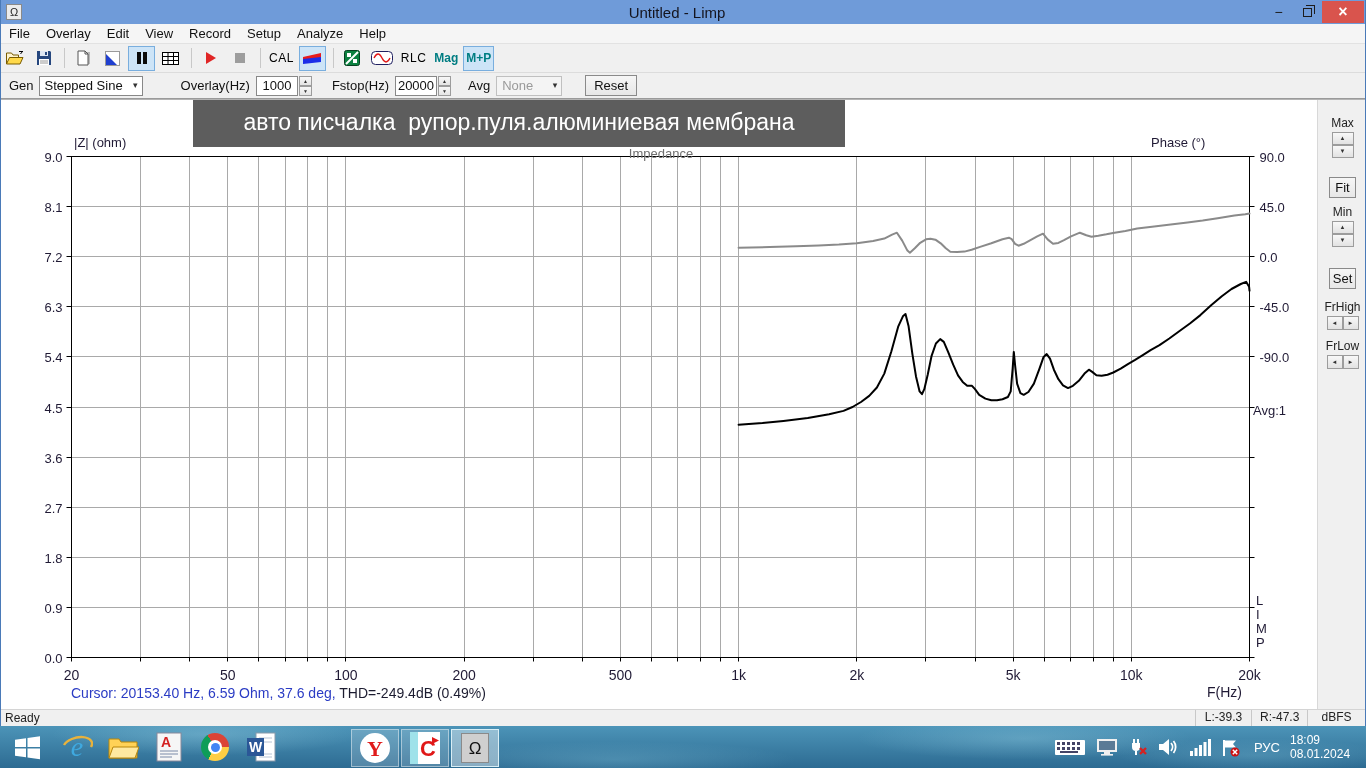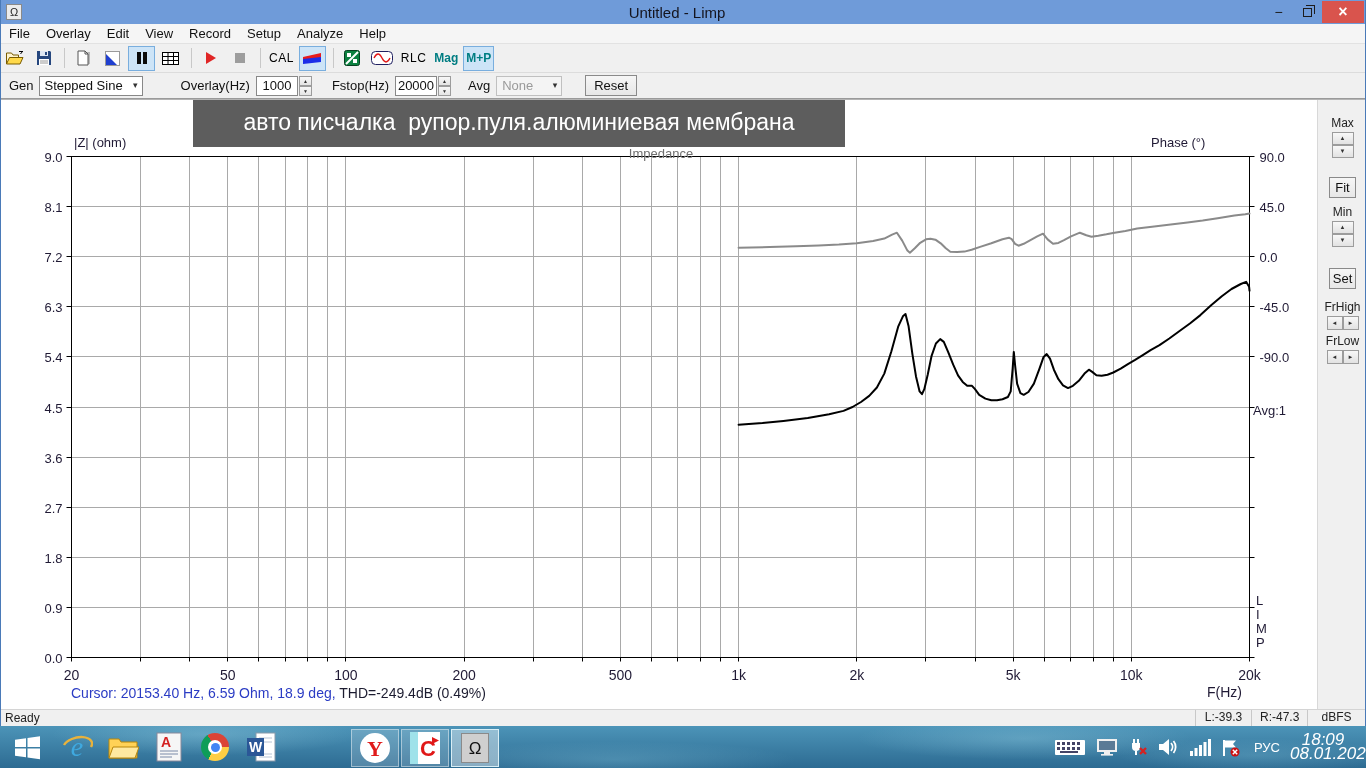--- a/index.html
+++ b/index.html
@@ -97,21 +97,21 @@
      display:flex; align-items:center; }
   .start-btn { width:54px; height:42px; display:flex; align-items:center; justify-content:center; }
   .task-icon { width:46px; height:42px; display:flex; align-items:center; justify-content:center; }
   .task-box { width:48px; height:38px; margin:2px 1px 0 1px; display:flex; align-items:center; justify-content:center;
        background:rgba(255,255,255,0.18); border:1px solid rgba(255,255,255,0.45); }
   .task-box.active { background:rgba(255,255,255,0.42); border:1px solid #d9eef5; }
   .task-gap { width:66px; }
   .tray { margin-left:auto; display:flex; align-items:center; height:42px; }
   .tray-icon { margin:0 5px; display:flex; align-items:center; }
   .tray-lang { color:#fff; font-size:13px; margin:0 10px 0 8px; }
-  .tray-clock { color:#fff; font-size:17px; line-height:14px; text-align:center; margin-right:10px; width:66px;font-style:italic; }
+  .tray-clock { color:#fff; font-size:12px; line-height:14px; text-align:left; margin-right:10px; width:66px; }
   .chrome-ball { width:28px; height:28px; border-radius:50%;
       background:conic-gradient(from 90deg, #ffce44 0 33%, #0f9d58 0 66%, #db4437 0 100%); position:relative; }
   .chrome-ball::before { content:""; position:absolute; left:7px; top:7px; width:14px; height:14px;
       border-radius:50%; background:#fff; }
   .chrome-ball::after { content:""; position:absolute; left:9.5px; top:9.5px; width:9px; height:9px;
       border-radius:50%; background:#4285f4; }
 </style>
 </head>
 <body>
 
@@ -400,41 +400,41 @@
       <div class="overlay-note">авто писчалка  рупор.пуля.алюминиевая мембрана</div>
       <div class="chart-title">Impedance</div>
       <div class="axis-title-left">|Z| (ohm)</div>
       <div class="axis-title-right">Phase (°)</div>
       <div class="fhz-label">F(Hz)</div>
       <div class="avg-ind">Avg:1</div>
       <div class="limp-vert">L
 I
 M
 P</div>
-      <div class="cursor-line"><span class="c1">Cursor: 20153.40 Hz, 6.59 Ohm, 18.9 deg,</span><span class="c2"> THD=-249.4dB (0.49%)</span></div>
+      <div class="cursor-line"><span class="c1">Cursor: 20153.40 Hz, 6.59 Ohm, 37.6 deg,</span><span class="c2"> THD=-249.4dB (0.49%)</span></div>
 
       <div class="side-panel">
         <div class="sp-label" style="margin-top:16px;">Max</div>
         <div class="sp-vspin">
             <span>▲</span>
             <span>▼</span>
           </div>
         <div class="pushbtn sp-btn" style="margin-top:19px;">Fit</div>
         <div class="sp-label" style="margin-top:7px;">Min</div>
         <div class="sp-vspin">
             <span>▲</span>
             <span>▼</span>
           </div>
         <div class="pushbtn sp-btn" style="margin-top:21px;">Set</div>
         <div class="sp-label" style="margin-top:11px;">FrHigh</div>
         <div class="sp-hspin">
             <span>◄</span>
             <span>►</span>
           </div>
-        <div class="sp-label" style="margin-top:4px;">FrLow</div>
+        <div class="sp-label" style="margin-top:9px;">FrLow</div>
         <div class="sp-hspin">
             <span>◄</span>
             <span>►</span>
           </div>
       </div>
     </div>
 
     <div class="statusbar">
       <div class="sb-ready">Ready</div>
       <div class="sb-cell lr">L:-39.3</div>

